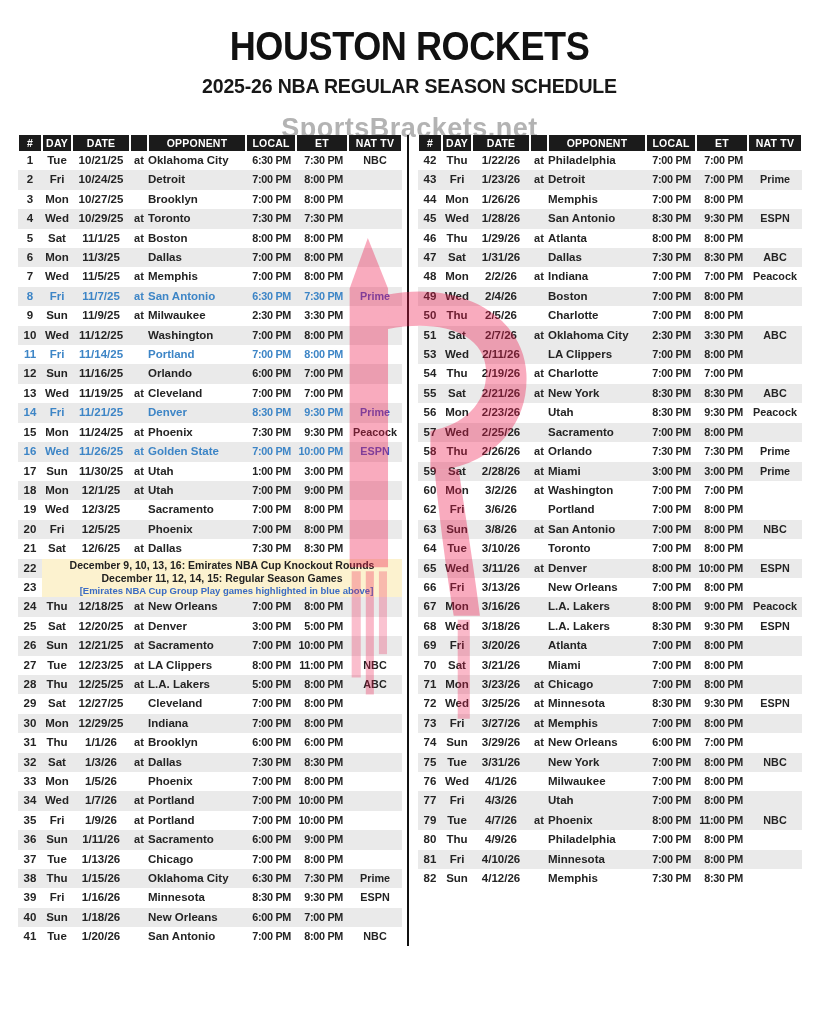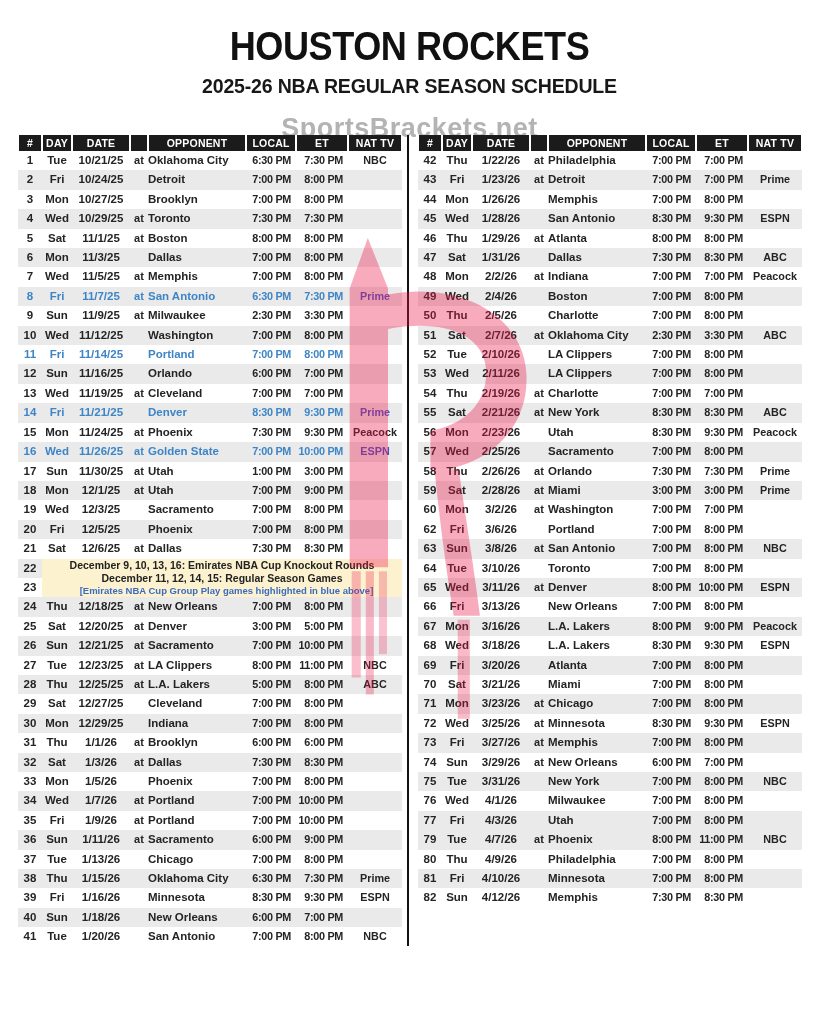--- a/index.html
+++ b/index.html
@@ -602,30 +602,20 @@
           <tr class="alt">
             <td class="c-num">51</td>
             <td class="c-day">Sat</td>
             <td class="c-date">2/7/26</td>
             <td class="c-at">at</td>
             <td class="c-opp">Oklahoma City</td>
             <td class="c-local">2:30 PM</td>
             <td class="c-et">3:30 PM</td>
             <td class="c-tv">ABC</td>
           </tr>
-          <tr>
-            <td class="c-num">52</td>
-            <td class="c-day">Tue</td>
-            <td class="c-date">2/10/26</td>
-            <td class="c-at"></td>
-            <td class="c-opp">LA Clippers</td>
-            <td class="c-local">7:00 PM</td>
-            <td class="c-et">8:00 PM</td>
-            <td class="c-tv"></td>
-          </tr>
           <tr class="alt">
             <td class="c-num">53</td>
             <td class="c-day">Wed</td>
             <td class="c-date">2/11/26</td>
             <td class="c-at"></td>
             <td class="c-opp">LA Clippers</td>
             <td class="c-local">7:00 PM</td>
             <td class="c-et">8:00 PM</td>
             <td class="c-tv"></td>
           </tr>

